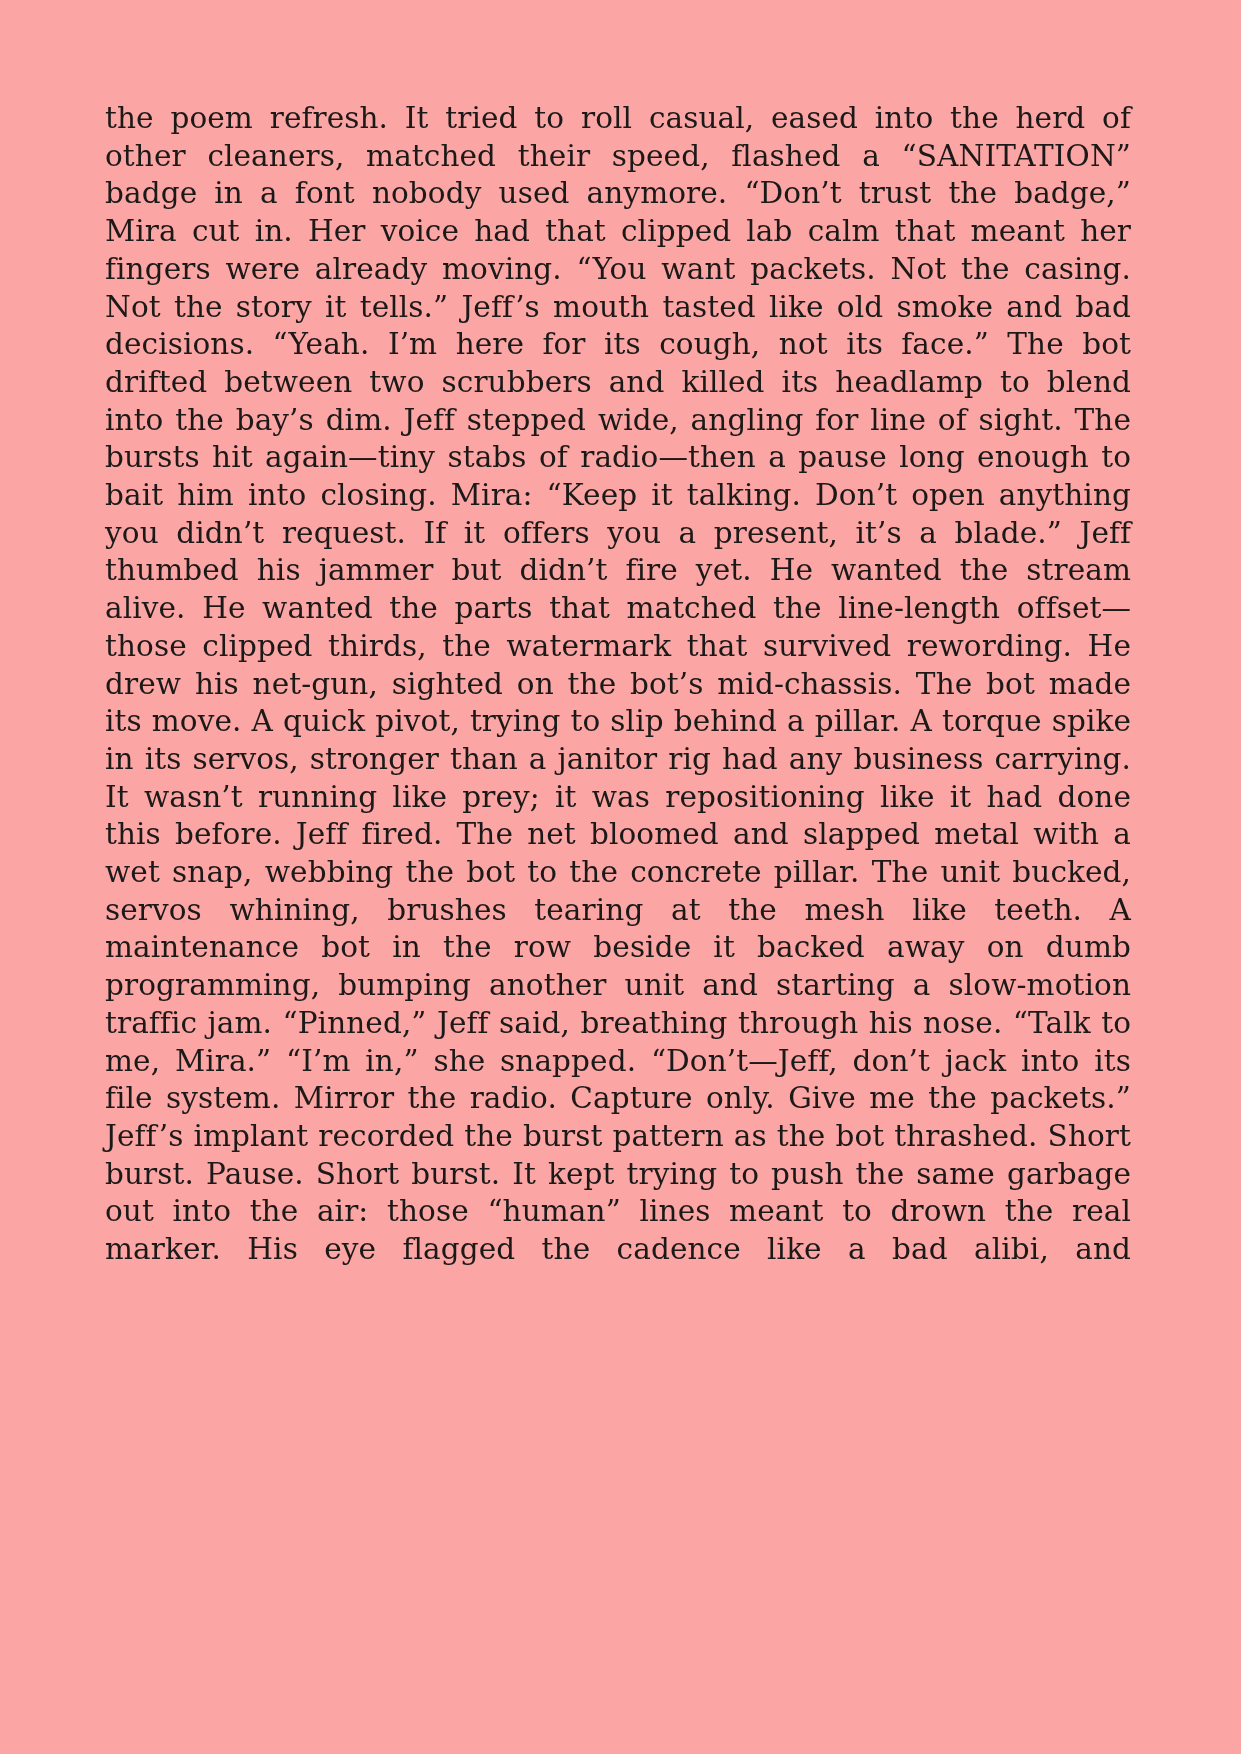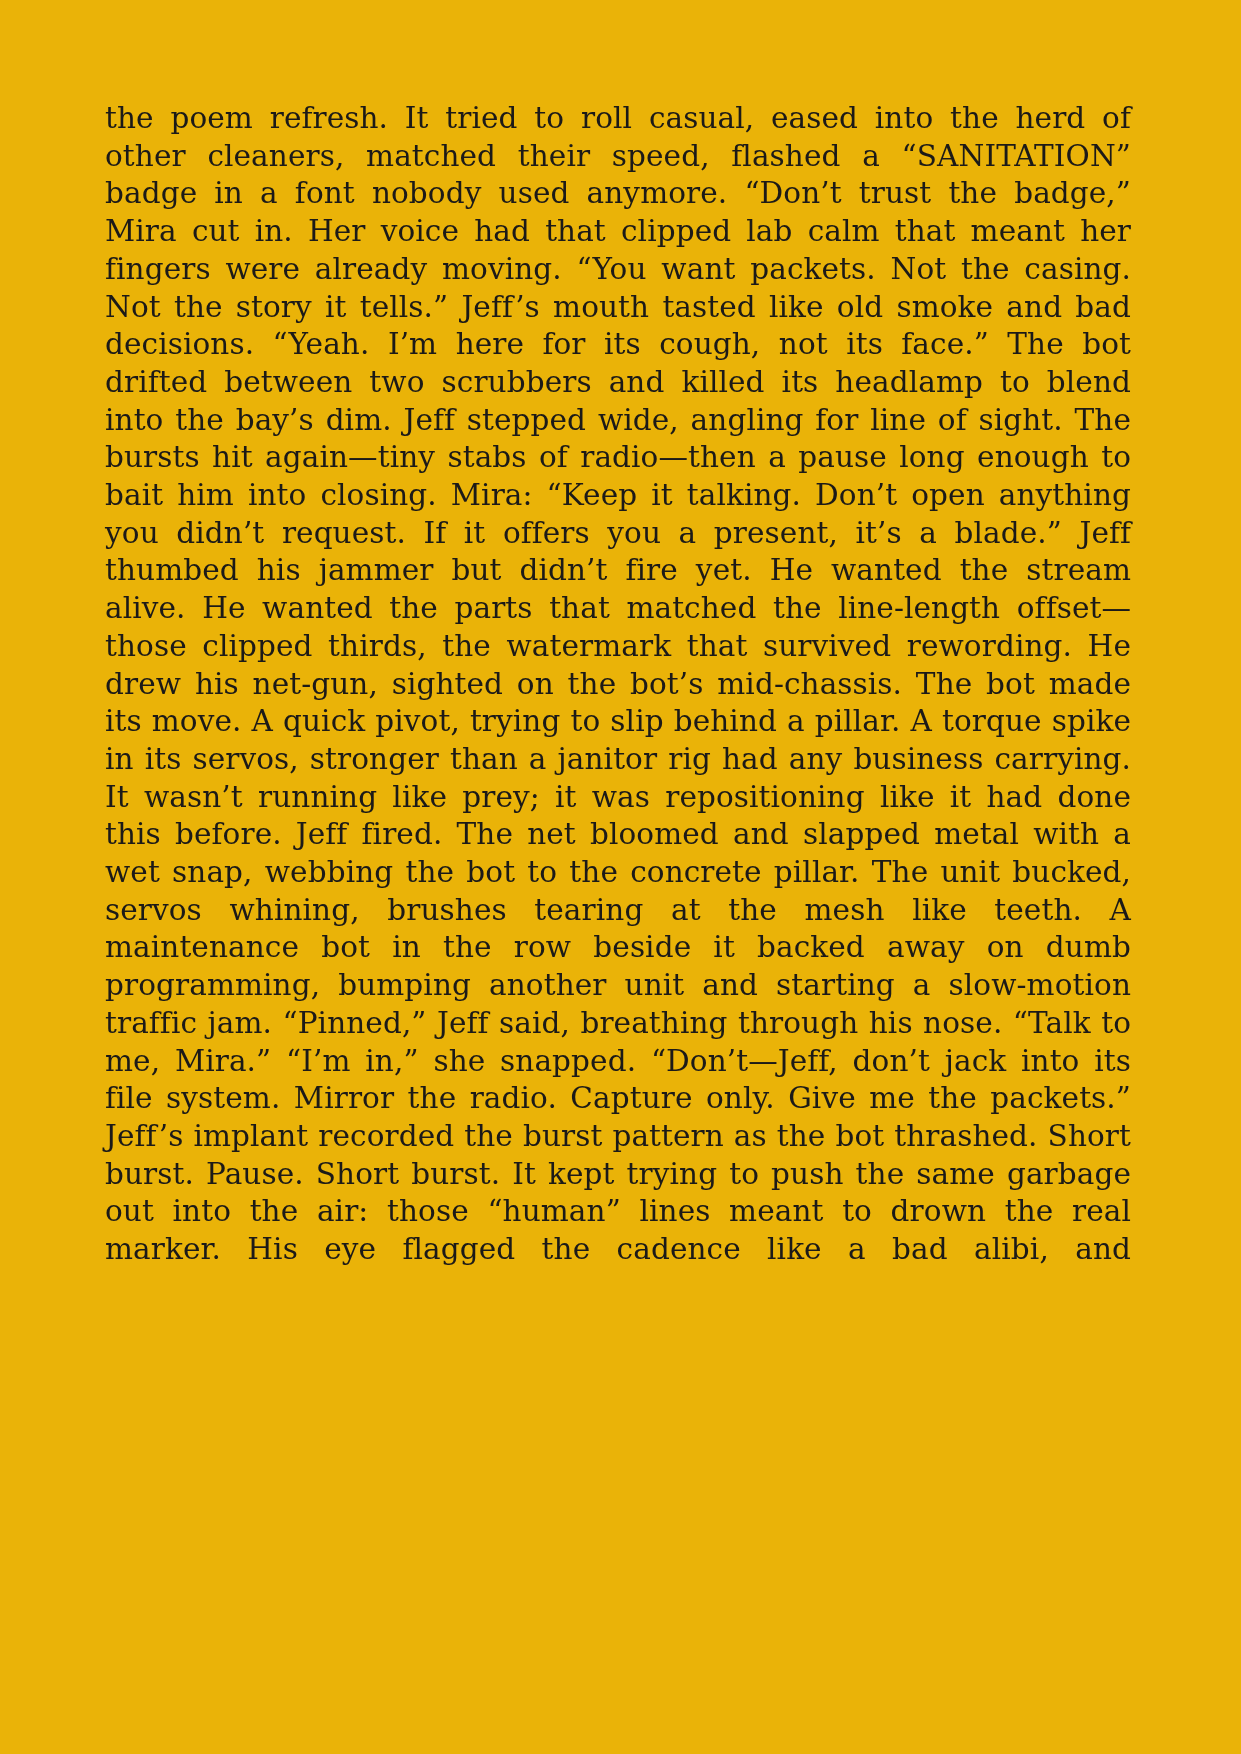--- a/index.html
+++ b/index.html
@@ -11,21 +11,21 @@
     width: 1241px;
     height: 1754px;
     background: #e3d2ab;
     font-family: "DejaVu Serif", "Liberation Serif", serif;
     overflow: hidden;
   }
   .page {
     position: relative;
     width: 1241px;
     height: 1754px;
-    background: #eab308;
+    background: #fca5a5;
     box-sizing: border-box;
   }
   .text-column {
     position: absolute;
     left: 105px;
     top: 100px;
     width: 1026px;
   }
   .body-text {
     margin: 0;

